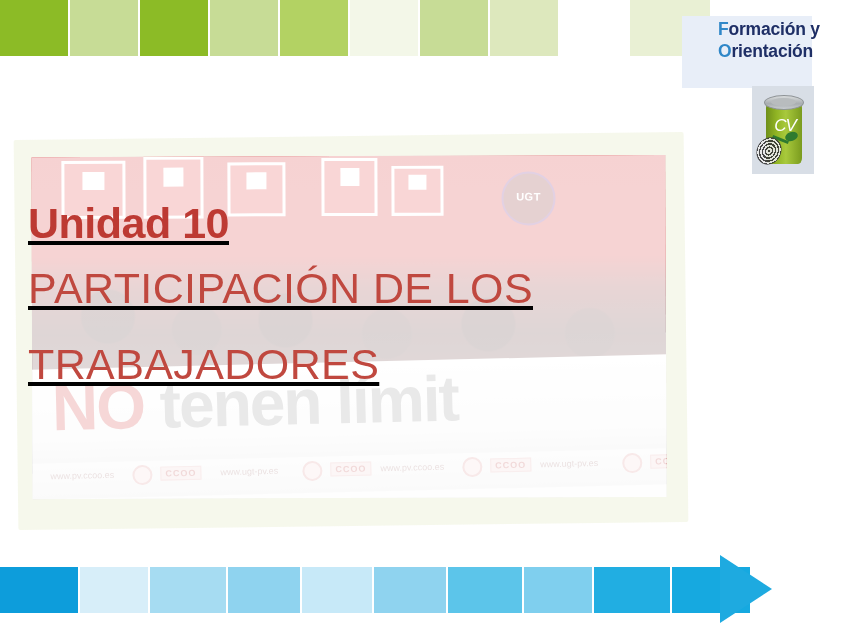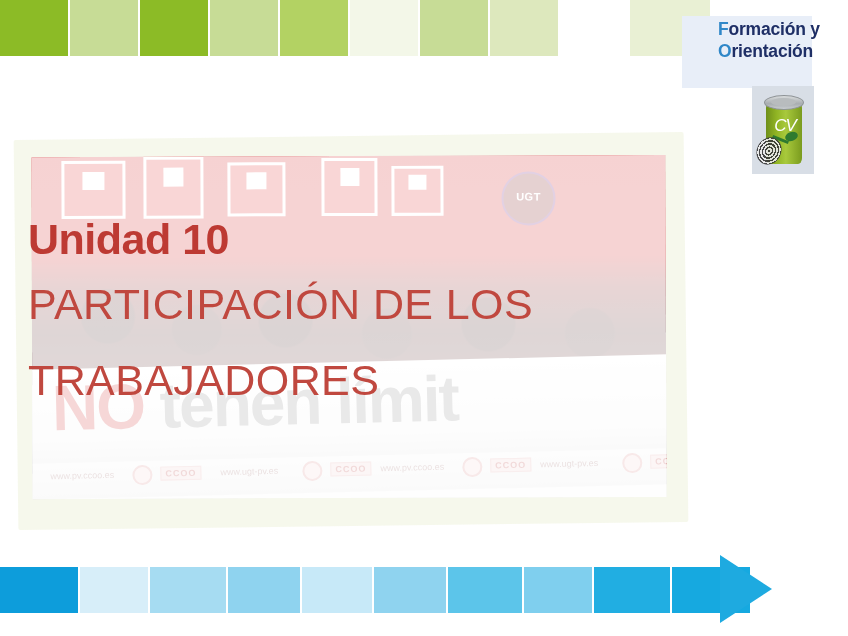--- a/index.html
+++ b/index.html
@@ -280,22 +280,23 @@
     font-size: 9px;
     font-weight: bold;
     line-height: 12px;
     letter-spacing: 1px;
   }
 
   
   .title-block {
     position: absolute;
     left: 28px;
-    top: 212px;
+    top: 196px;
     width: 640px;
+    text-decoration: underline;
   }
   .t-unit {
     font-size: 43px;
     font-weight: bold;
     color: #bd3a33;
     line-height: 54px;
     letter-spacing: -0.5px;
   }
   .t-sub {
     font-size: 43px;

